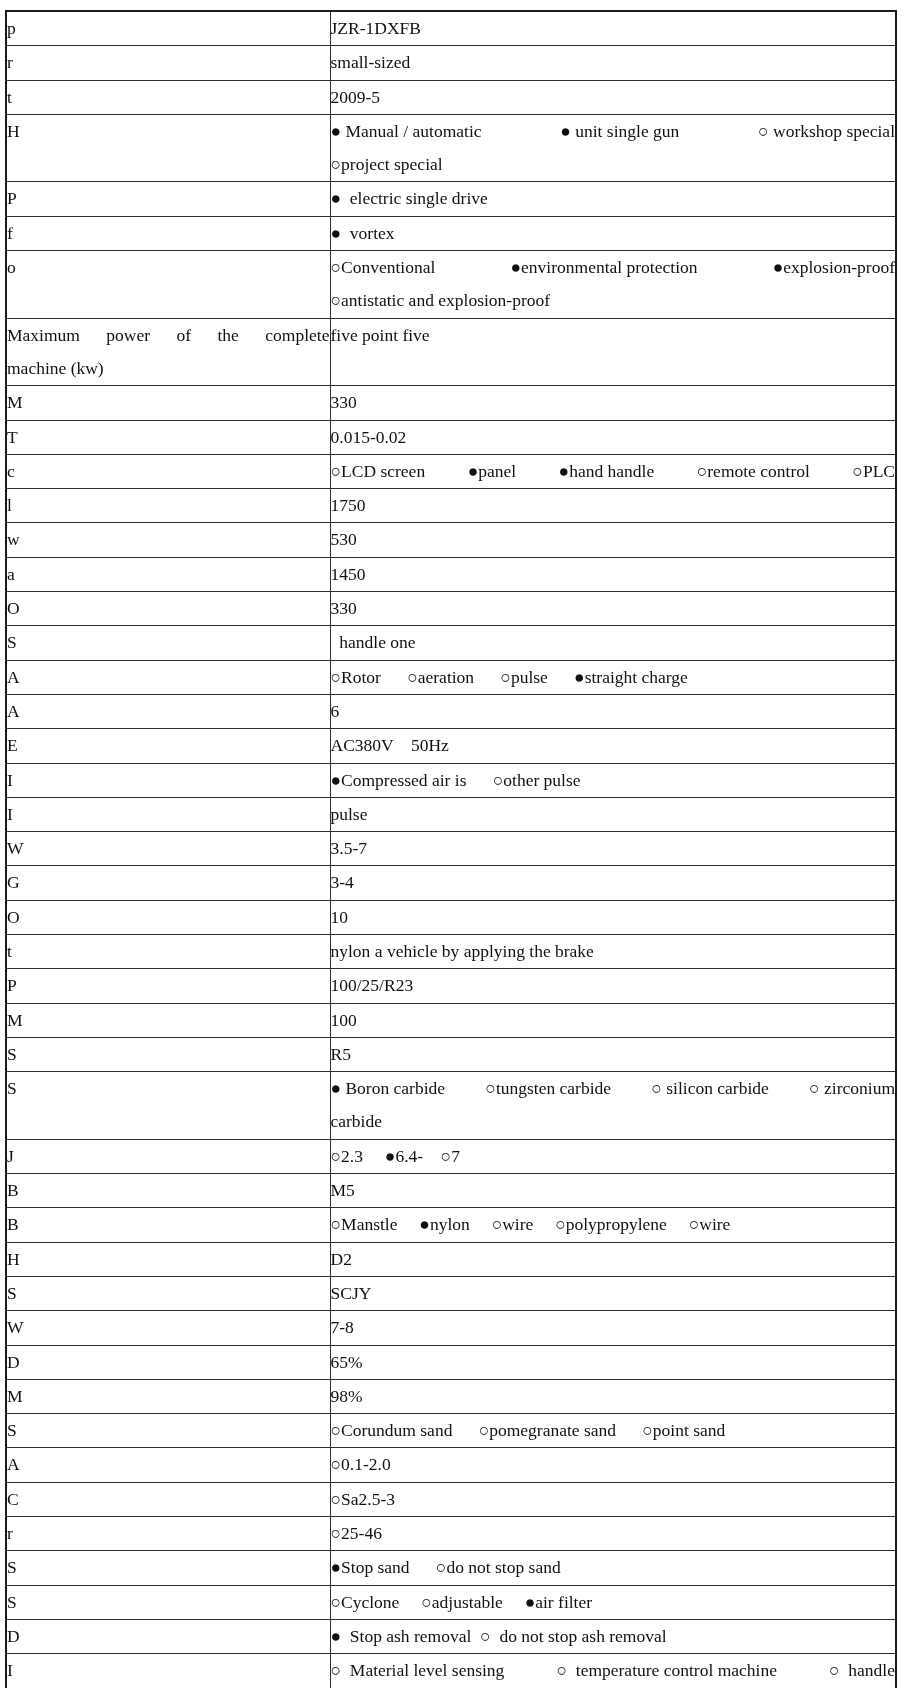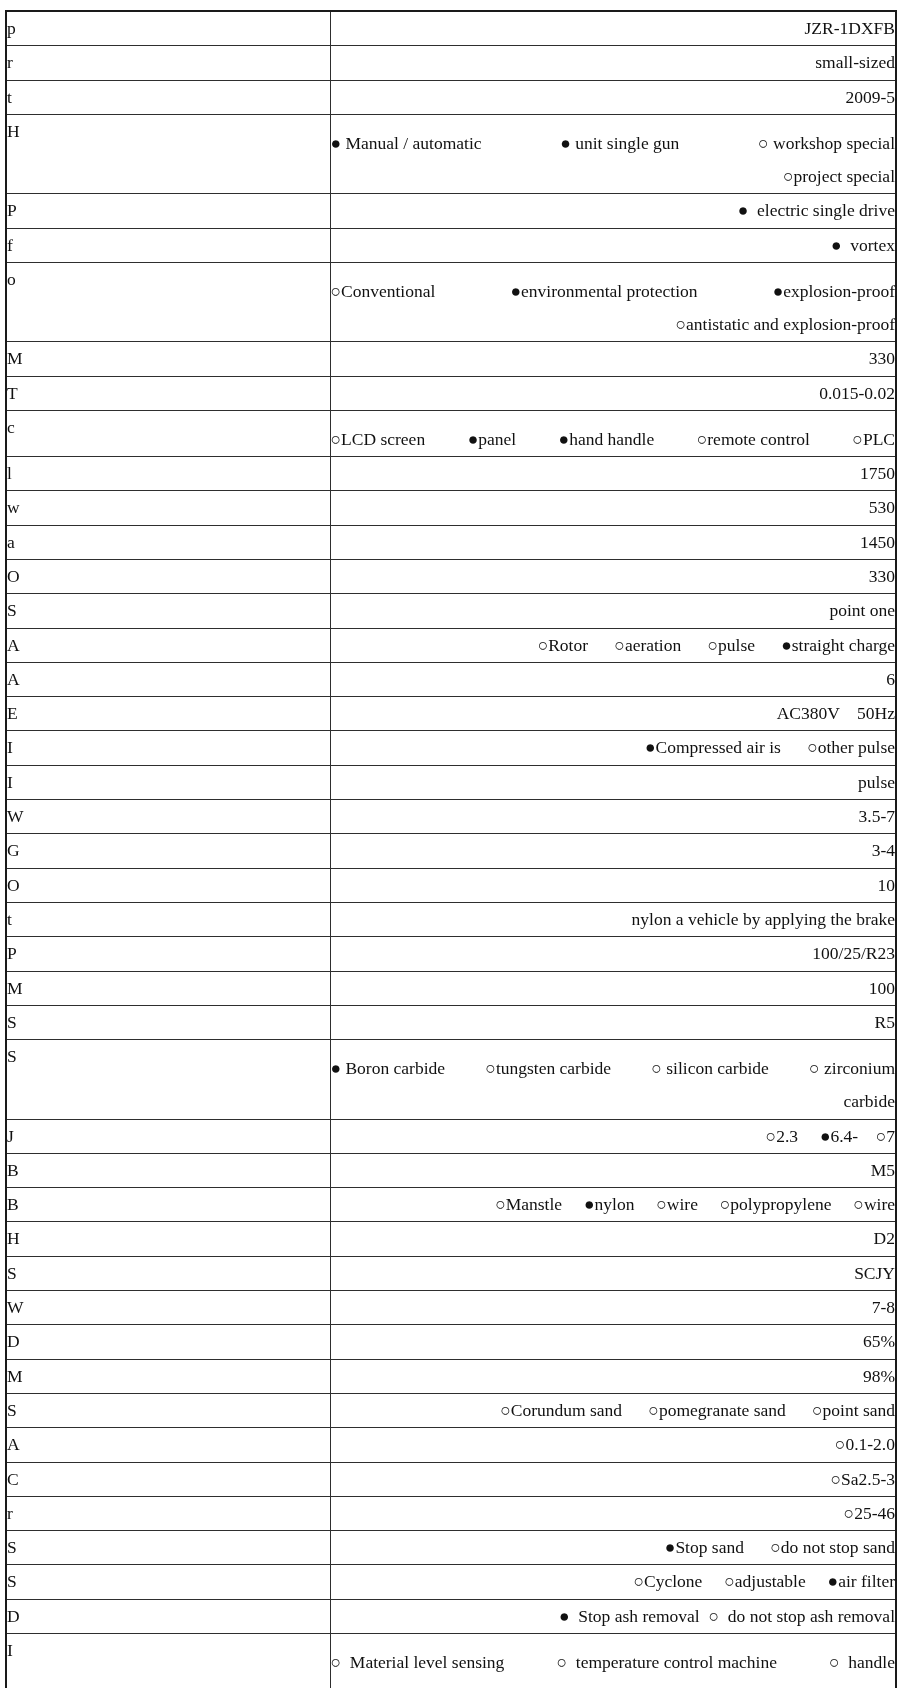--- a/index.html
+++ b/index.html
@@ -32,26 +32,25 @@
     vertical-align: top;
     padding: 0;
     font-size: 17.5px;
     line-height: 33.2px;
     color: #111111;
     overflow: hidden;
   }
   tr.single td { height: 33.3px; }
   tr.double td { height: 66.6px; }
   td.label-cell { padding-left: 12px; padding-right: 10px; }
-  td.value-cell { padding-left: 10px; padding-right: 8px; text-align: right; }
+  td.value-cell { padding-left: 10px; padding-right: 8px; }
   .pline { white-space: pre-wrap; }
   .jline {
     display: flex;
     justify-content: space-between;
-    margin-top: 12px;
   }
   .jline span { white-space: pre; }
 </style>
 </head>
 <body>
 
 <div class="page">
   <table class="spec-table">
     <colgroup>
       <col style="width:324px">
@@ -117,20 +116,35 @@
           </td>
           <td class="value-cell">
             <div class="jline">
               <span>○Conventional</span>
               <span>●environmental protection</span>
               <span>●explosion-proof</span>
             </div>
             <div class="pline">○antistatic and explosion-proof</div>
           </td>
         </tr>
+        <tr class="double">
+          <td class="label-cell">
+            <div class="jline">
+              <span>Maximum</span>
+              <span>power</span>
+              <span>of</span>
+              <span>the</span>
+              <span>complete</span>
+            </div>
+            <div class="pline">machine (kw)</div>
+          </td>
+          <td class="value-cell">
+            <div class="pline">five point five</div>
+          </td>
+        </tr>
         <tr class="single">
           <td class="label-cell">
             <div class="pline">M</div>
           </td>
           <td class="value-cell">
             <div class="pline">330</div>
           </td>
         </tr>
         <tr class="single">
           <td class="label-cell">
@@ -184,21 +198,21 @@
           </td>
           <td class="value-cell">
             <div class="pline">330</div>
           </td>
         </tr>
         <tr class="single">
           <td class="label-cell">
             <div class="pline">S</div>
           </td>
           <td class="value-cell">
-            <div class="pline">  point one</div>
+            <div class="pline">  handle one</div>
           </td>
         </tr>
         <tr class="single">
           <td class="label-cell">
             <div class="pline">A</div>
           </td>
           <td class="value-cell">
             <div class="pline">○Rotor      ○aeration      ○pulse      ●straight charge</div>
           </td>
         </tr>

